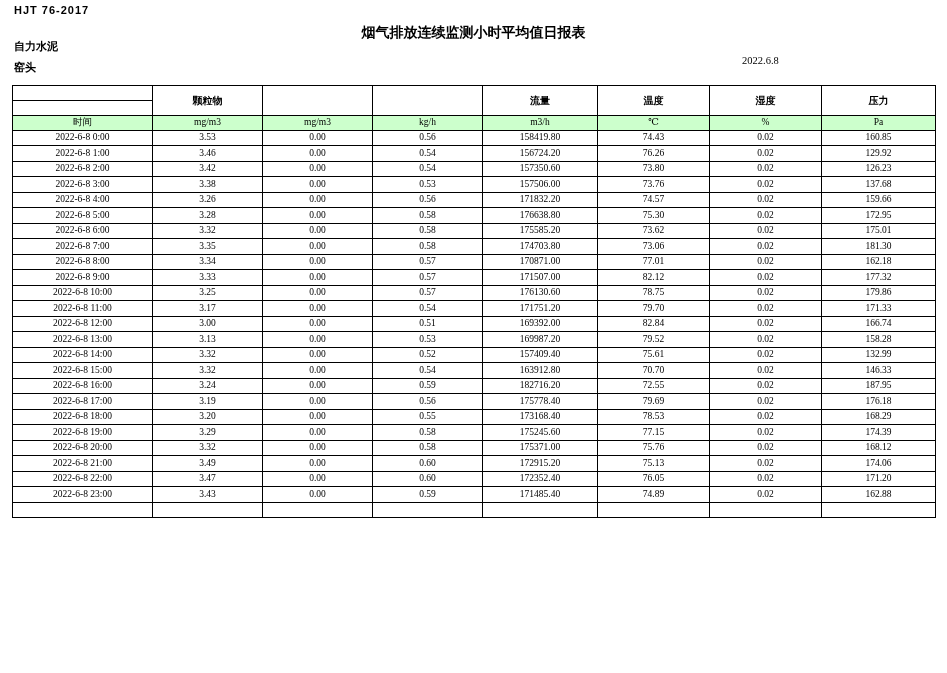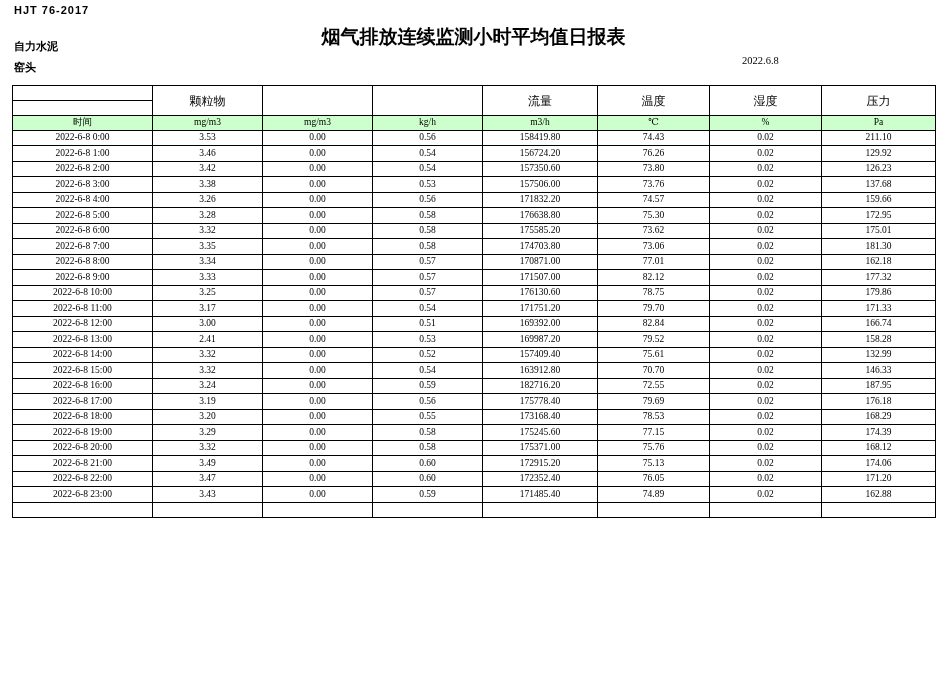--- a/index.html
+++ b/index.html
@@ -10,37 +10,37 @@
     overflow:hidden; font-size:10px;
   }
   .doc-code {
     position:absolute; left:14px; top:4px;
     font-family:"Liberation Sans","DejaVu Sans",sans-serif;
     font-weight:bold; font-size:11px; letter-spacing:1px;
   }
   .doc-title {
     position:absolute; left:0; top:24px; width:947px; text-align:center;
     font-family:"Liberation Sans","DejaVu Sans",sans-serif;
-    font-weight:bold; font-size:19px;
+    font-weight:bold; font-size:14px;
   }
   .company { position:absolute; left:14px; top:39px; font-weight:bold; font-size:11px;
     font-family:"Liberation Sans","DejaVu Sans",sans-serif; }
   .location { position:absolute; left:14px; top:60px; font-weight:bold; font-size:11px;
     font-family:"Liberation Sans","DejaVu Sans",sans-serif; }
   .doc-date { position:absolute; left:710px; top:55px; font-size:10.5px;margin-left:32px; }
 
   table { border-collapse:collapse; table-layout:fixed; width:923px; }
   .main-table { position:absolute; left:12px; top:85px; }
   .summary-table { position:absolute; left:12px; top:554px; }
   td, th {
     border:1px solid #000; font-weight:normal; text-align:center;
     font-size:9.5px; height:15.5px; padding:0 2px; overflow:hidden;
     white-space:nowrap; line-height:1;
   }
-  .param-head td, .param-head2 td { height:15px; font-size:12px; }
+  .param-head td, .param-head2 td { height:15px; font-size:10px;font-weight:bold; }
   .unit-row td { background:var(--green,#ccffcc); height:14.5px; }
   .label-left { text-align:left; padding-left:8px; }
   .footer-note  { position:absolute; left:7px;  top:611px; font-size:10.5px; }
   .footer-line2 { position:absolute; left:0;    top:658px; font-size:10.5px; }
   .footer-line2 .report-unit { position:absolute; left:7px;   white-space:nowrap; }
   .footer-line2 .unit        { position:absolute; left:193px; white-space:nowrap; }
 </style>
 </head>
 <body>
 
@@ -90,21 +90,21 @@
     </thead>
     <tbody id="data-rows">
         <tr>
           <td>2022-6-8 0:00</td>
           <td>3.53</td>
           <td>0.00</td>
           <td>0.56</td>
           <td>158419.80</td>
           <td>74.43</td>
           <td>0.02</td>
-          <td>211.10</td>
+          <td>160.85</td>
         </tr>
         <tr>
           <td>2022-6-8 1:00</td>
           <td>3.46</td>
           <td>0.00</td>
           <td>0.54</td>
           <td>156724.20</td>
           <td>76.26</td>
           <td>0.02</td>
           <td>129.92</td>
@@ -214,21 +214,21 @@
           <td>3.00</td>
           <td>0.00</td>
           <td>0.51</td>
           <td>169392.00</td>
           <td>82.84</td>
           <td>0.02</td>
           <td>166.74</td>
         </tr>
         <tr>
           <td>2022-6-8 13:00</td>
-          <td>2.41</td>
+          <td>3.13</td>
           <td>0.00</td>
           <td>0.53</td>
           <td>169987.20</td>
           <td>79.52</td>
           <td>0.02</td>
           <td>158.28</td>
         </tr>
         <tr>
           <td>2022-6-8 14:00</td>
           <td>3.32</td>

